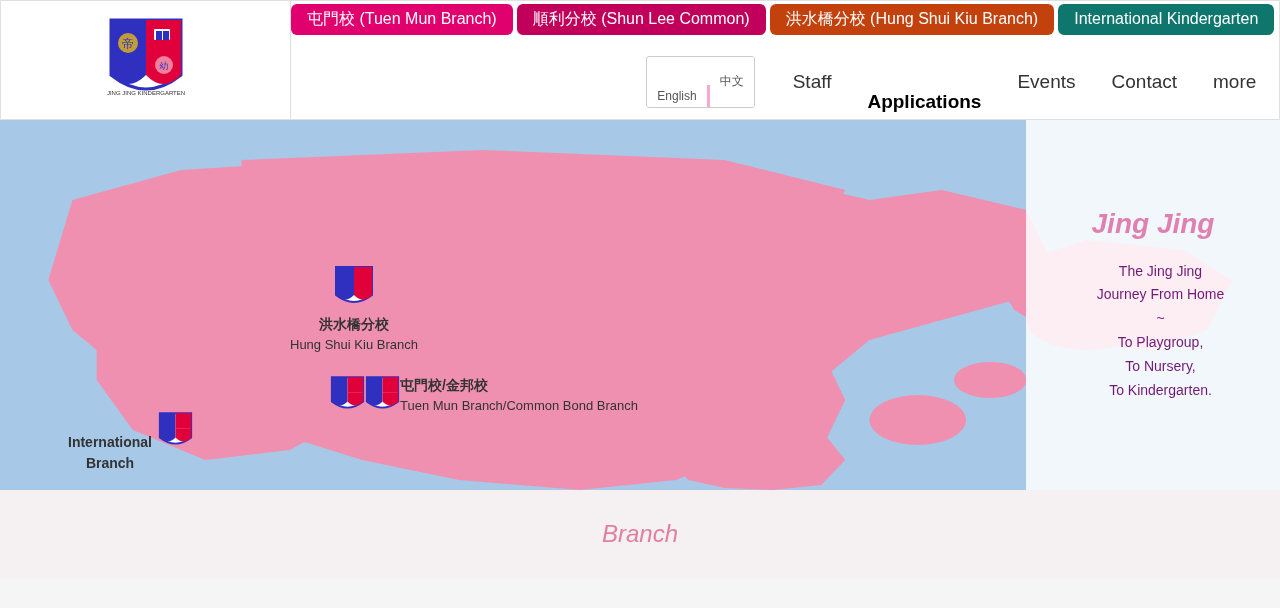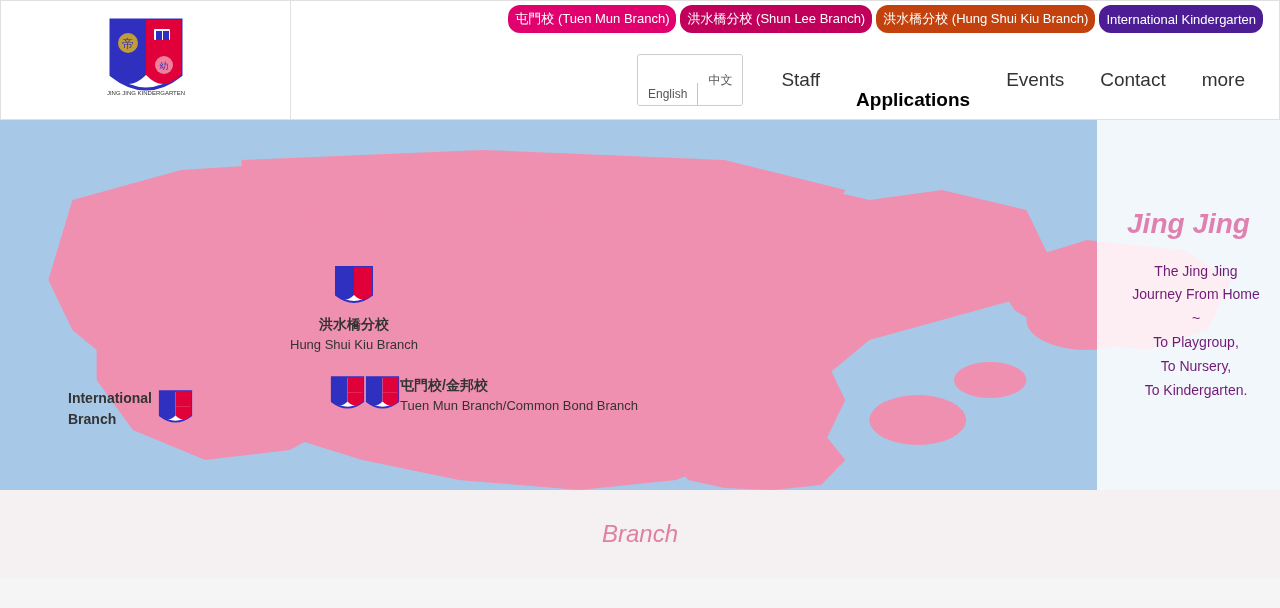--- a/index.html
+++ b/index.html
@@ -39,33 +39,33 @@
       padding: 8px 16px 8px 0;
       gap: 12px;
     }
 
     .branch-buttons {
       display: flex;
       gap: 4px;
     }
 
     .branch-btn {
-      padding: 5px 7px;
-      font-size: 13px;
+      padding: 5px 16px;
+      font-size: 16px;
       cursor: pointer;
       border: none;
       color: #fff;
-      border-radius: 12px;
+      border-radius: 6px;
       white-space: nowrap;
     }
 
     .branch-btn.pink { background: #e0006e; }
     .branch-btn.dark-pink { background: #c0005a; }
     .branch-btn.magenta { background: #c2410c; }
-    .branch-btn.purple { background: #4c1d95; }
+    .branch-btn.purple { background: #0f766e; }
 
     .main-nav {
       display: flex;
       align-items: center;
       gap: 0;
     }
 
     .lang-toggle {
       display: flex;
       border: 1px solid #ccc;
@@ -77,21 +77,21 @@
     .lang-btn {
       padding: 4px 10px;
       font-size: 12px;
       background: #fff;
       border: none;
       cursor: pointer;
       color: #555;
     }
 
     .lang-btn:first-child {
-      border-right: 1px solid #f9a8d4;
+      border-right: 3px solid #f9a8d4;
       margin-top: 28px;
     }
 
     .nav-link {
       padding: 4px 18px;
       font-size: 19px;
       color: #333;
       cursor: pointer;
       text-decoration: none;
       background: none;
@@ -116,21 +116,21 @@
     .map-svg {
       width: 100%;
       height: 100%;
     }
 
     
     .info-panel {
       position: absolute;
       top: 0;
       right: 0;
-      width: 183px;
+      width: 254px;
       height: 100%;
       background: rgba(255,255,255,0.85);
       display: flex;
       flex-direction: column;
       align-items: center;
       justify-content: center;
       padding: 20px;
       text-align: center;
     }
 
@@ -204,21 +204,21 @@
       <circle cx="58" cy="50" r="9" fill="#fff" opacity="0.5"></circle>
       <text x="58" y="54" text-anchor="middle" font-size="9" fill="#3030c0">幼</text>
 
       <text x="40" y="80" text-anchor="middle" font-size="6" fill="#333">JING JING KINDERGARTEN</text>
     </svg>
   </div>
 
   <div class="nav-area">
     <div class="branch-buttons">
       <button class="branch-btn pink">屯門校 (Tuen Mun Branch)</button>
-      <button class="branch-btn dark-pink">洪水橋分校 (Shun Lee Branch)</button>
+      <button class="branch-btn dark-pink">順利分校 (Shun Lee Common)</button>
       <button class="branch-btn magenta">洪水橋分校 (Hung Shui Kiu Branch)</button>
       <button class="branch-btn purple">International Kindergarten</button>
     </div>
 
     <div class="main-nav">
       <div class="lang-toggle">
         <button class="lang-btn">English</button>
         <button class="lang-btn">中文</button>
       </div>
       <a class="nav-link">Staff</a>
@@ -289,21 +289,21 @@
         <div>Tuen Mun Branch/Common Bond Branch</div>
       </div>
     </div>
   </div>
 
   
   
 
   
   <div class="map-label" style="top:268px; left:68px; display:flex; align-items:center; gap:6px;">
-    <div style="text-align:left;">
+    <div style="text-align:center;margin-top:44px;">
       <div style="font-size:14px; font-weight:bold;">International</div>
       <div style="font-size:14px; font-weight:bold;">Branch</div>
     </div>
     <svg width="35" height="40" viewBox="0 0 40 45">
       <path d="M2,2 L38,2 L38,30 Q20,44 2,30 Z" fill="#fff" stroke="#3030c0" stroke-width="2"></path>
       <path d="M2,2 L20,2 L20,30 Q11,39 2,30 Z" fill="#3030c0"></path>
       <path d="M20,2 L38,2 L38,20 L20,20 Z" fill="#e0003a"></path>
       <path d="M20,20 L38,20 L38,30 Q29,39 20,30 Z" fill="#e0003a"></path>
     </svg>
   </div>

